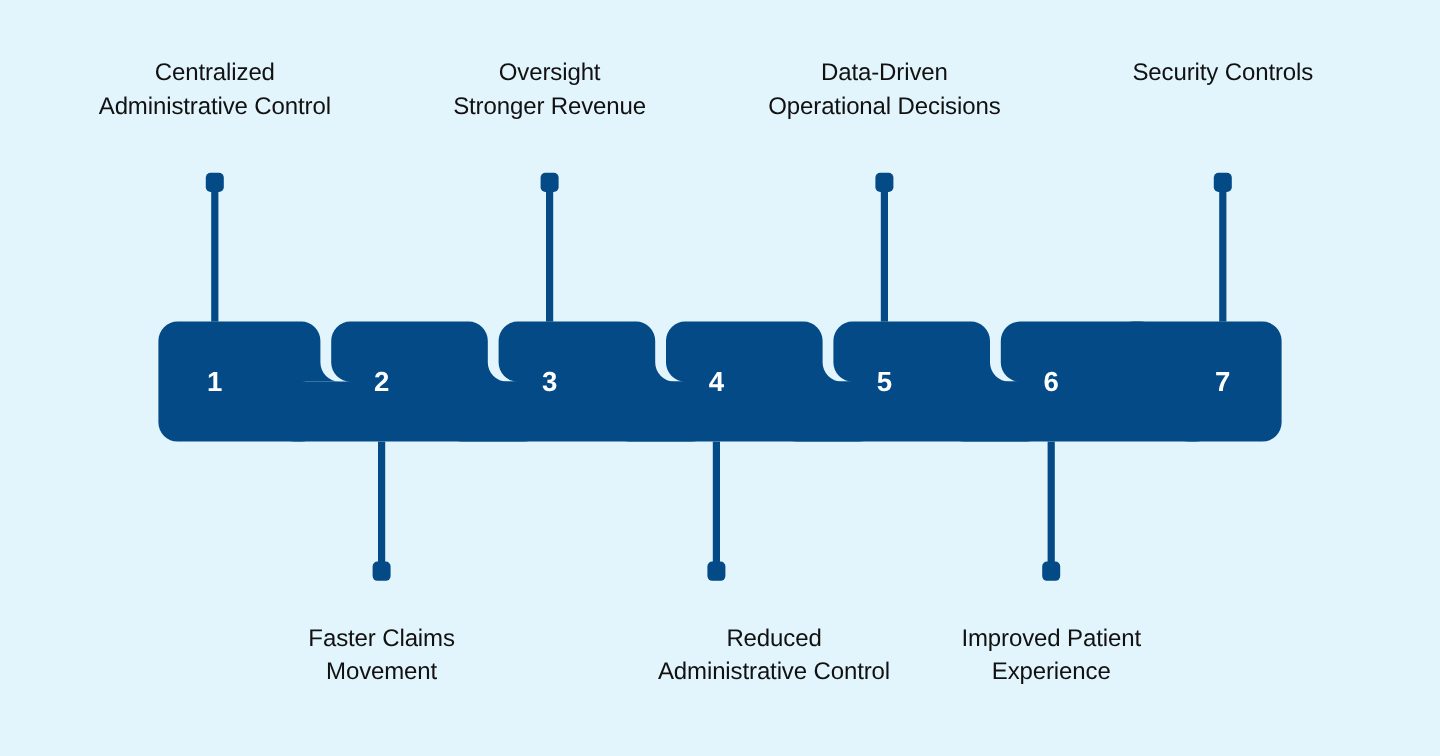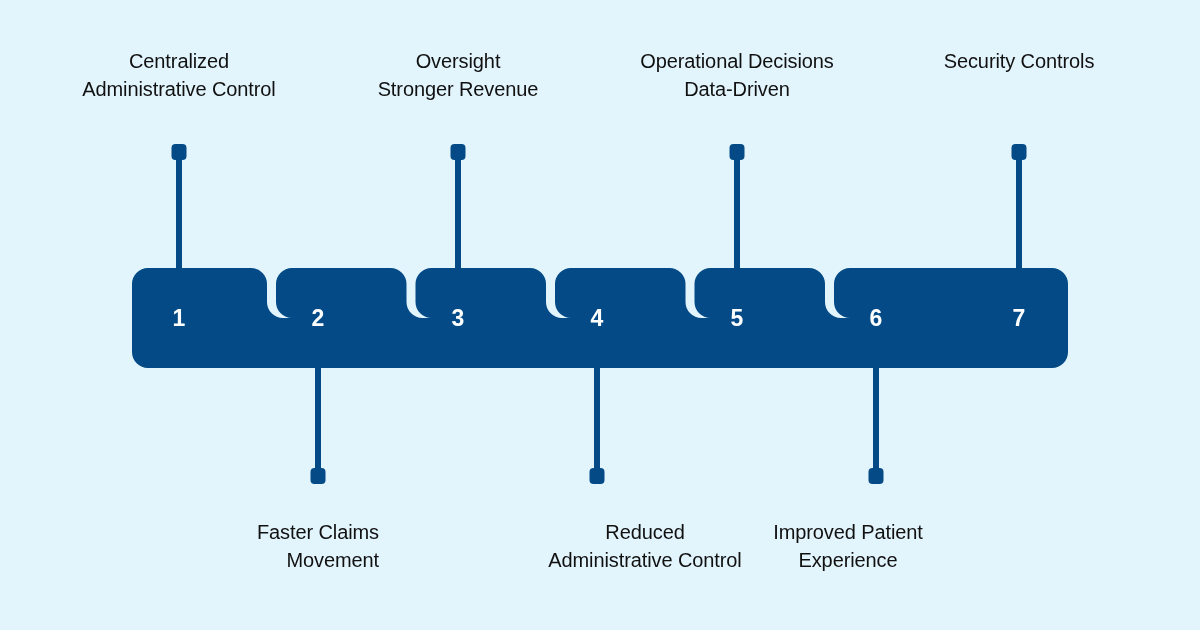--- a/index.html
+++ b/index.html
@@ -106,33 +106,33 @@
       <div class="cap" style="left: 876px; top: 468px;"></div>
       <div class="label top" style="left: 179px; top: 48px;">
         <span class="ln">Centralized</span>
         <span class="ln">Administrative Control</span>
       </div>
       <div class="label top" style="left: 458px; top: 48px;">
         <span class="ln">Oversight</span>
         <span class="ln">Stronger Revenue</span>
       </div>
       <div class="label top" style="left: 737px; top: 48px;">
+        <span class="ln">Data-Driven</span>
         <span class="ln">Operational Decisions</span>
-        <span class="ln">Data-Driven</span>
       </div>
       <div class="label top" style="left: 1019px; top: 48px;">
         <span class="ln">Security Controls</span>
       </div>
-      <div class="label bot" style="left: 318px; top: 519px; text-align: right;">
+      <div class="label bot" style="left: 318px; top: 519px;">
         <span class="ln">Faster Claims</span>
         <span class="ln">Movement</span>
       </div>
       <div class="label bot" style="left: 597px; top: 519px; margin-left: 48px;">
         <span class="ln">Reduced</span>
         <span class="ln">Administrative Control</span>
       </div>
-      <div class="label bot" style="left: 848px; top: 519px;">
+      <div class="label bot" style="left: 876px; top: 519px;">
         <span class="ln">Improved Patient</span>
         <span class="ln">Experience</span>
       </div>
     </div>
 
 </div>
 
 </body></html>

